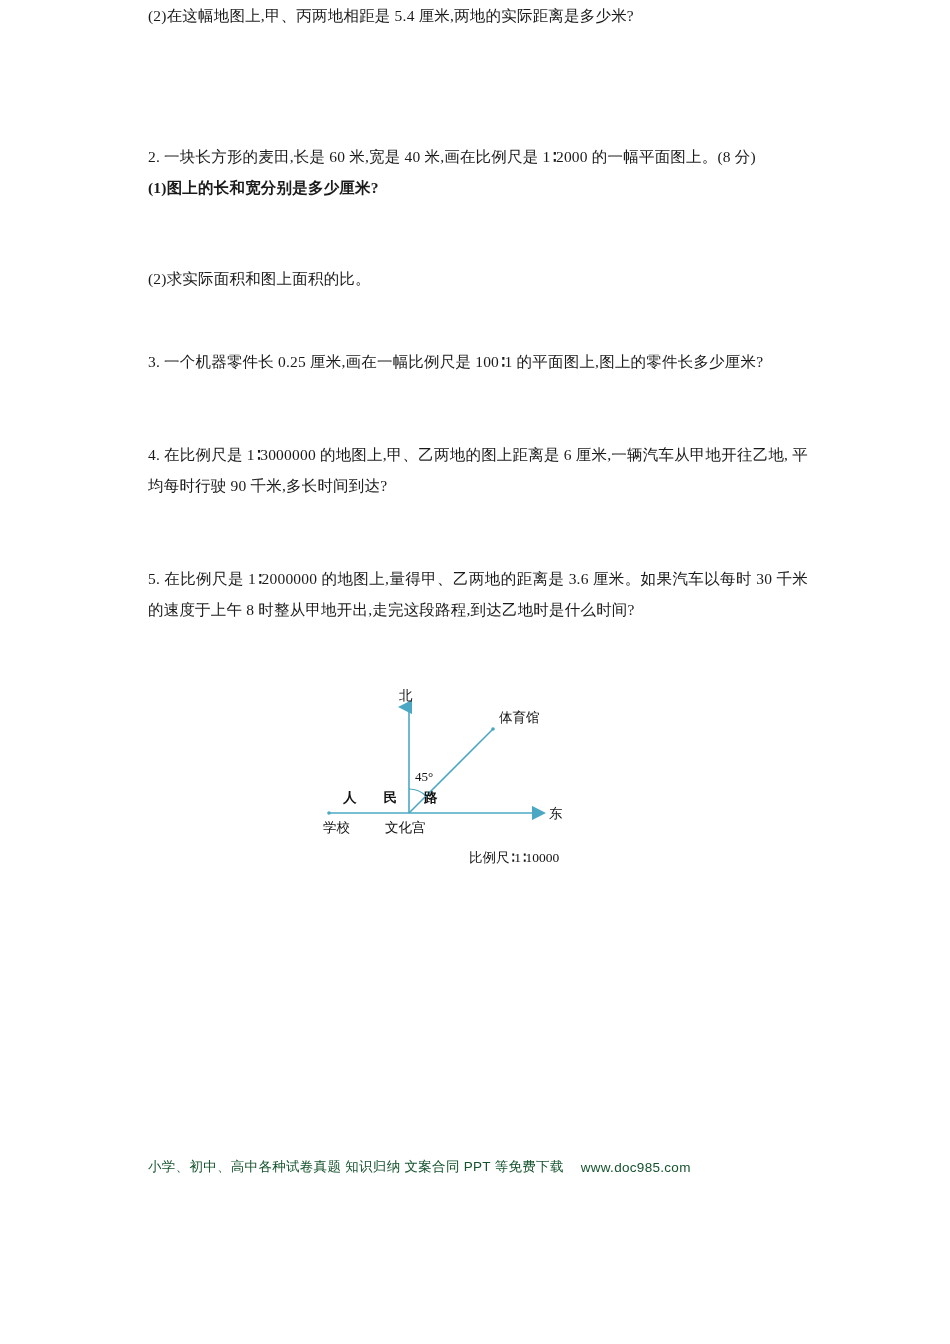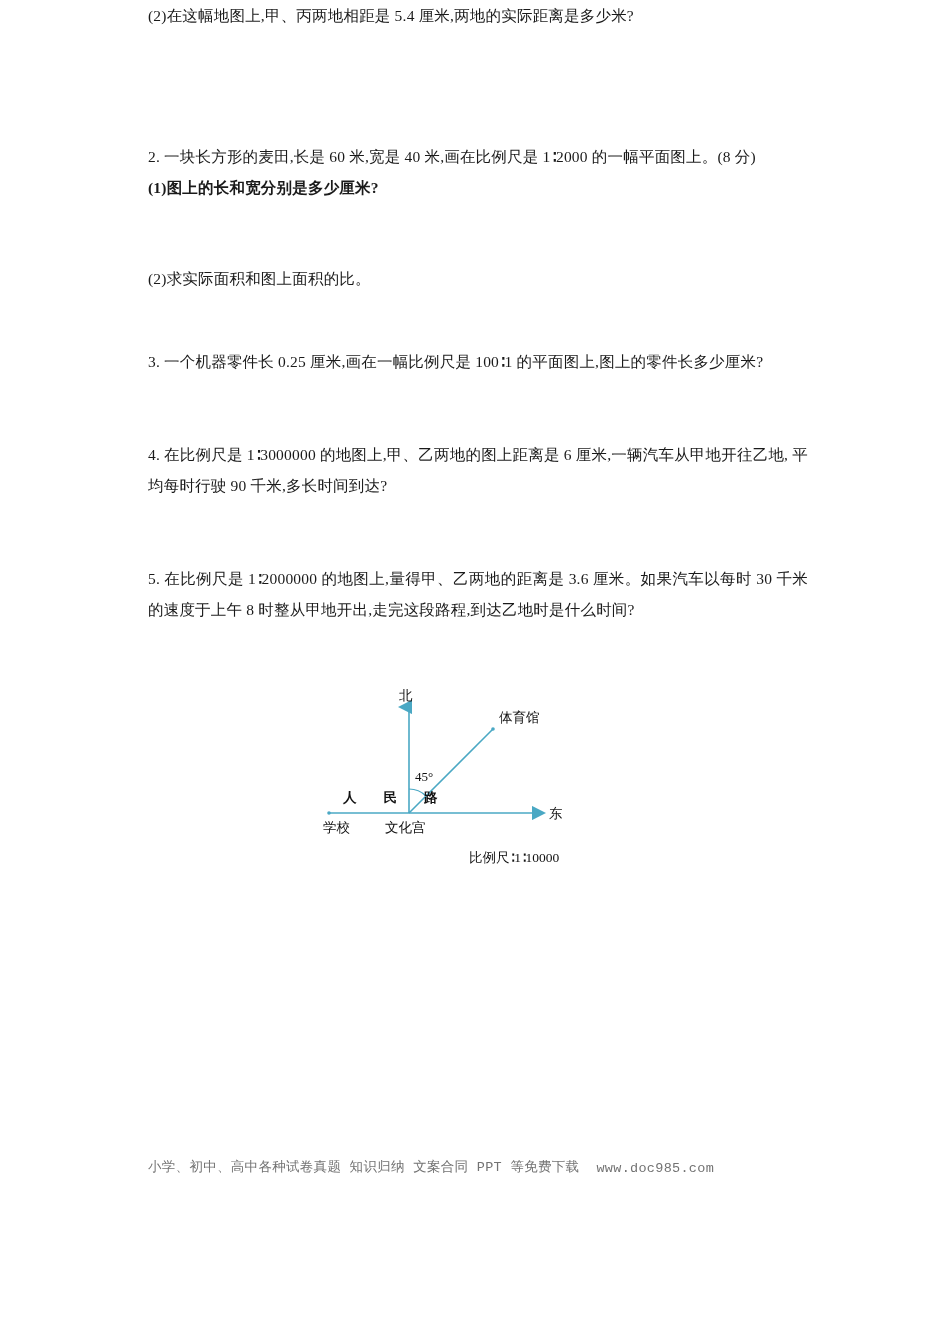--- a/index.html
+++ b/index.html
@@ -63,26 +63,26 @@
     white-space: nowrap;
   }
   .fig-label.tiny { font-size: 13px; }
 
   
   .footer {
     position: absolute;
     left: 148px;
     top: 1158px;
     width: 700px;
-    font-family: Liberation Mono, monospace;
+    font-family: Liberation Sans, sans-serif;
     font-size: 13.5px;
-    color: #737373;
+    color: #14532d;
     letter-spacing: 0.3px;
     display: flex;
-    align-items: flex-end;
+    align-items: center;
   }
   .footer .f-main { white-space: nowrap; }
   .footer .f-url { margin-left: 17px; white-space: nowrap; }
 </style>
 </head>
 <body>
 
 <div class="page">
 
   <div class="row-top"></div>

